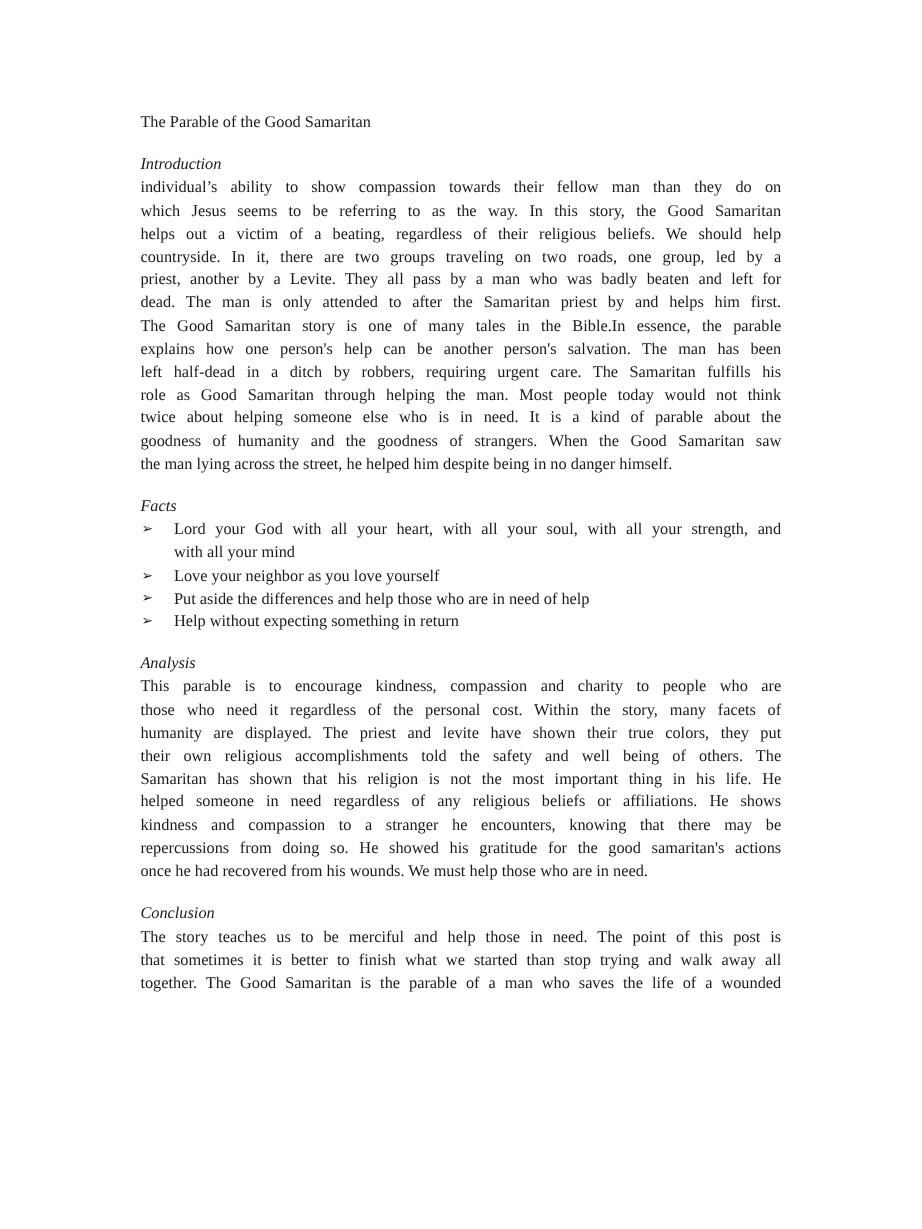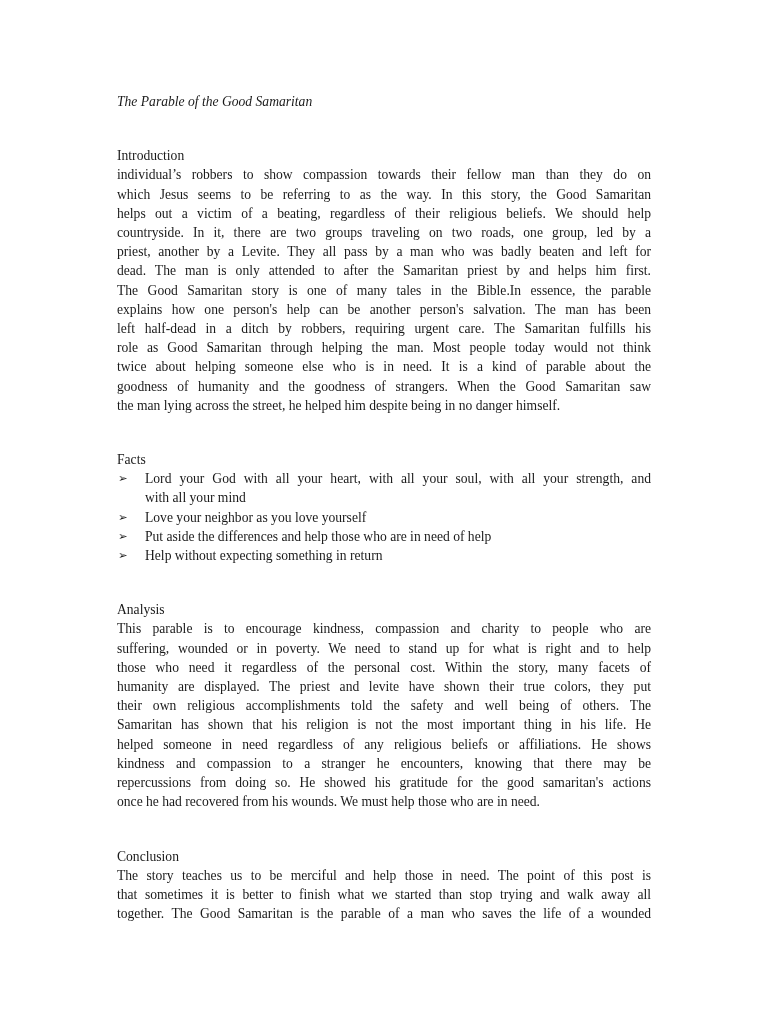--- a/index.html
+++ b/index.html
@@ -31,24 +31,24 @@
     text-align: justify;
     text-align-last: justify;
     text-justify: inter-word;
   }
   
   .lline {
     text-align: left;
   }
   .title {
     margin-bottom: 13px;
-    font-style: italic;
   }
   .heading {
-    margin-top: 35px;
+    margin-top: 16px;
+    font-style: italic;
   }
   .bullet-item {
     position: relative;
     padding-left: 28px;
   }
   .bullet-arrow {
     position: absolute;
     left: 1px;
     top: 0;
     width: 20px;
@@ -60,21 +60,21 @@
   }
 </style>
 </head>
 <body>
 
 <div class="doc">
   <div class="line lline title">The Parable of the Good Samaritan</div>
   <div id="sections">
       <div class="line lline heading">Introduction</div>
       <div class="paragraph">
-        <div class="line jline">individual’s robbers to show compassion towards their fellow man than they do on</div>
+        <div class="line jline">individual’s ability to show compassion towards their fellow man than they do on</div>
         <div class="line jline">which Jesus seems to be referring to as the way. In this story, the Good Samaritan</div>
         <div class="line jline">helps out a victim of a beating, regardless of their religious beliefs. We should help</div>
         <div class="line jline">countryside. In it, there are two groups traveling on two roads, one group, led by a</div>
         <div class="line jline">priest, another by a Levite. They all pass by a man who was badly beaten and left for</div>
         <div class="line jline">dead. The man is only attended to after the Samaritan priest by and helps him first.</div>
         <div class="line jline">The Good Samaritan story is one of many tales in the Bible.In essence, the parable</div>
         <div class="line jline">explains how one person's help can be another person's salvation. The man has been</div>
         <div class="line jline">left half-dead in a ditch by robbers, requiring urgent care. The Samaritan fulfills his</div>
         <div class="line jline">role as Good Samaritan through helping the man. Most people today would not think</div>
         <div class="line jline">twice about helping someone else who is in need. It is a kind of parable about the</div>
@@ -97,21 +97,20 @@
           <div class="line lline">Put aside the differences and help those who are in need of help</div>
         </div>
         <div class="bullet-item">
           <span class="bullet-arrow">➢</span>
           <div class="line lline">Help without expecting something in return</div>
         </div>
       </div>
       <div class="line lline heading">Analysis</div>
       <div class="paragraph">
         <div class="line jline">This parable is to encourage kindness, compassion and charity to people who are</div>
-        <div class="line jline">suffering, wounded or in poverty. We need to stand up for what is right and to help</div>
         <div class="line jline">those who need it regardless of the personal cost. Within the story, many facets of</div>
         <div class="line jline">humanity are displayed. The priest and levite have shown their true colors, they put</div>
         <div class="line jline">their own religious accomplishments told the safety and well being of others. The</div>
         <div class="line jline">Samaritan has shown that his religion is not the most important thing in his life. He</div>
         <div class="line jline">helped someone in need regardless of any religious beliefs or affiliations. He shows</div>
         <div class="line jline">kindness and compassion to a stranger he encounters, knowing that there may be</div>
         <div class="line jline">repercussions from doing so. He showed his gratitude for the good samaritan's actions</div>
         <div class="line lline">once he had recovered from his wounds. We must help those who are in need.</div>
       </div>
       <div class="line lline heading">Conclusion</div>

